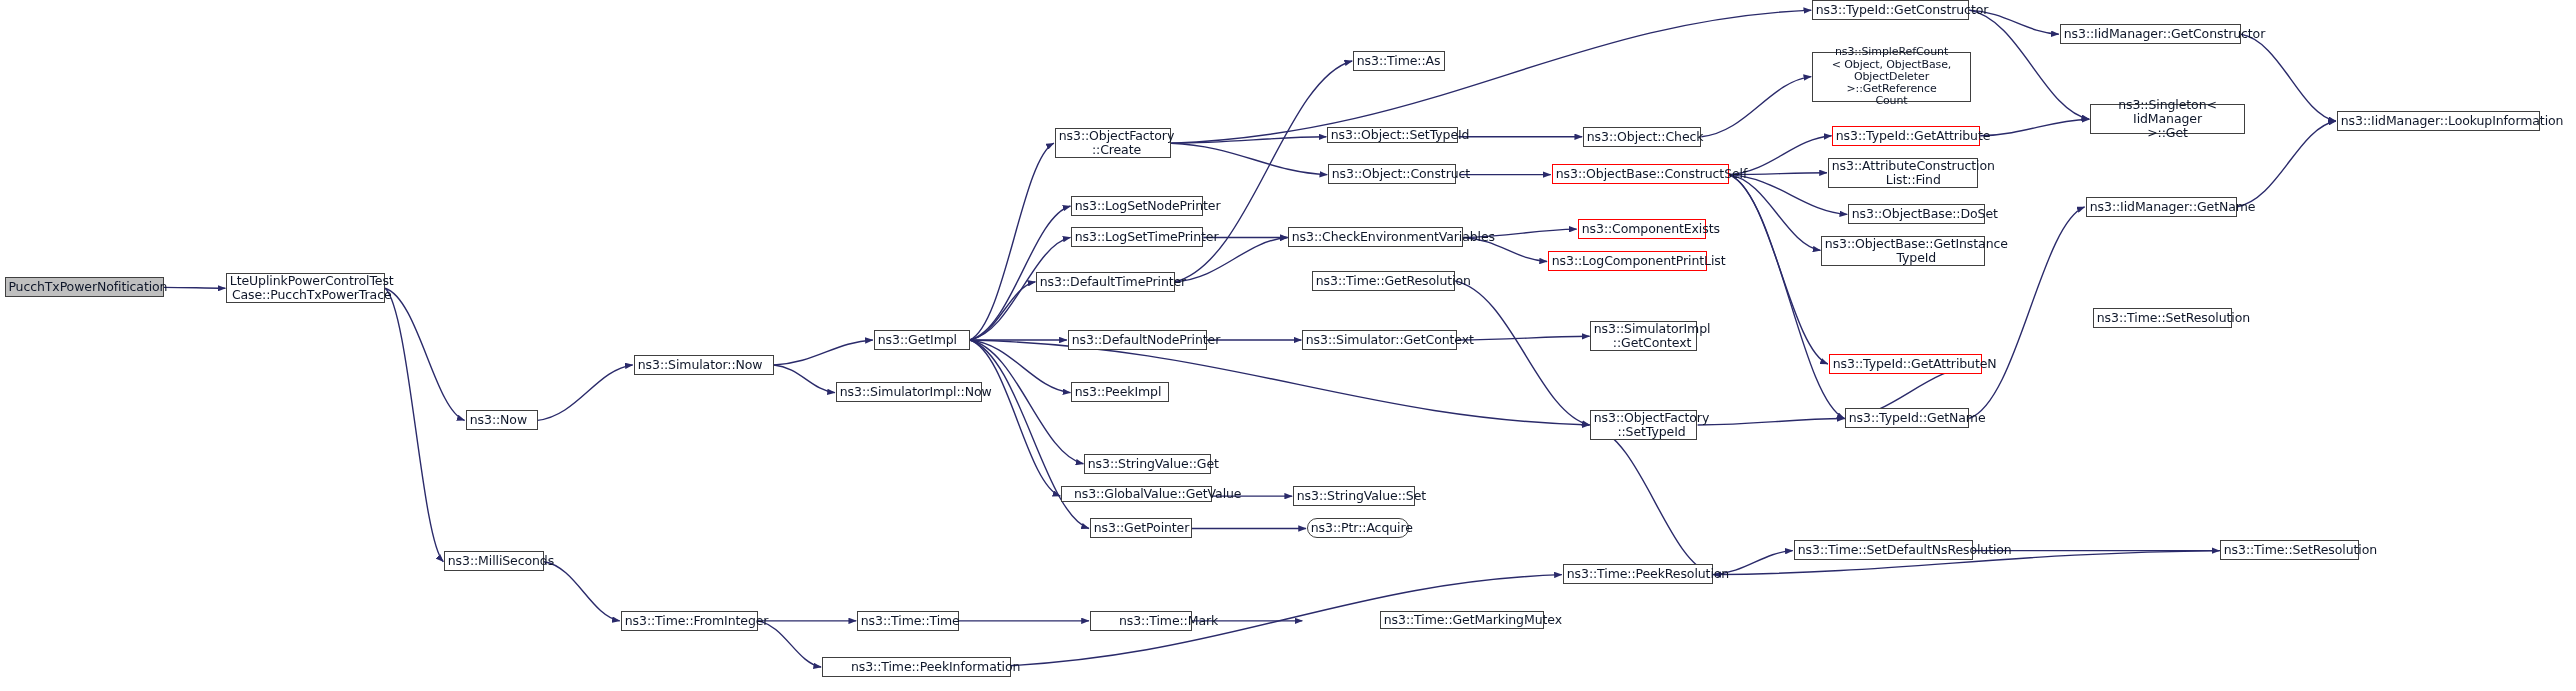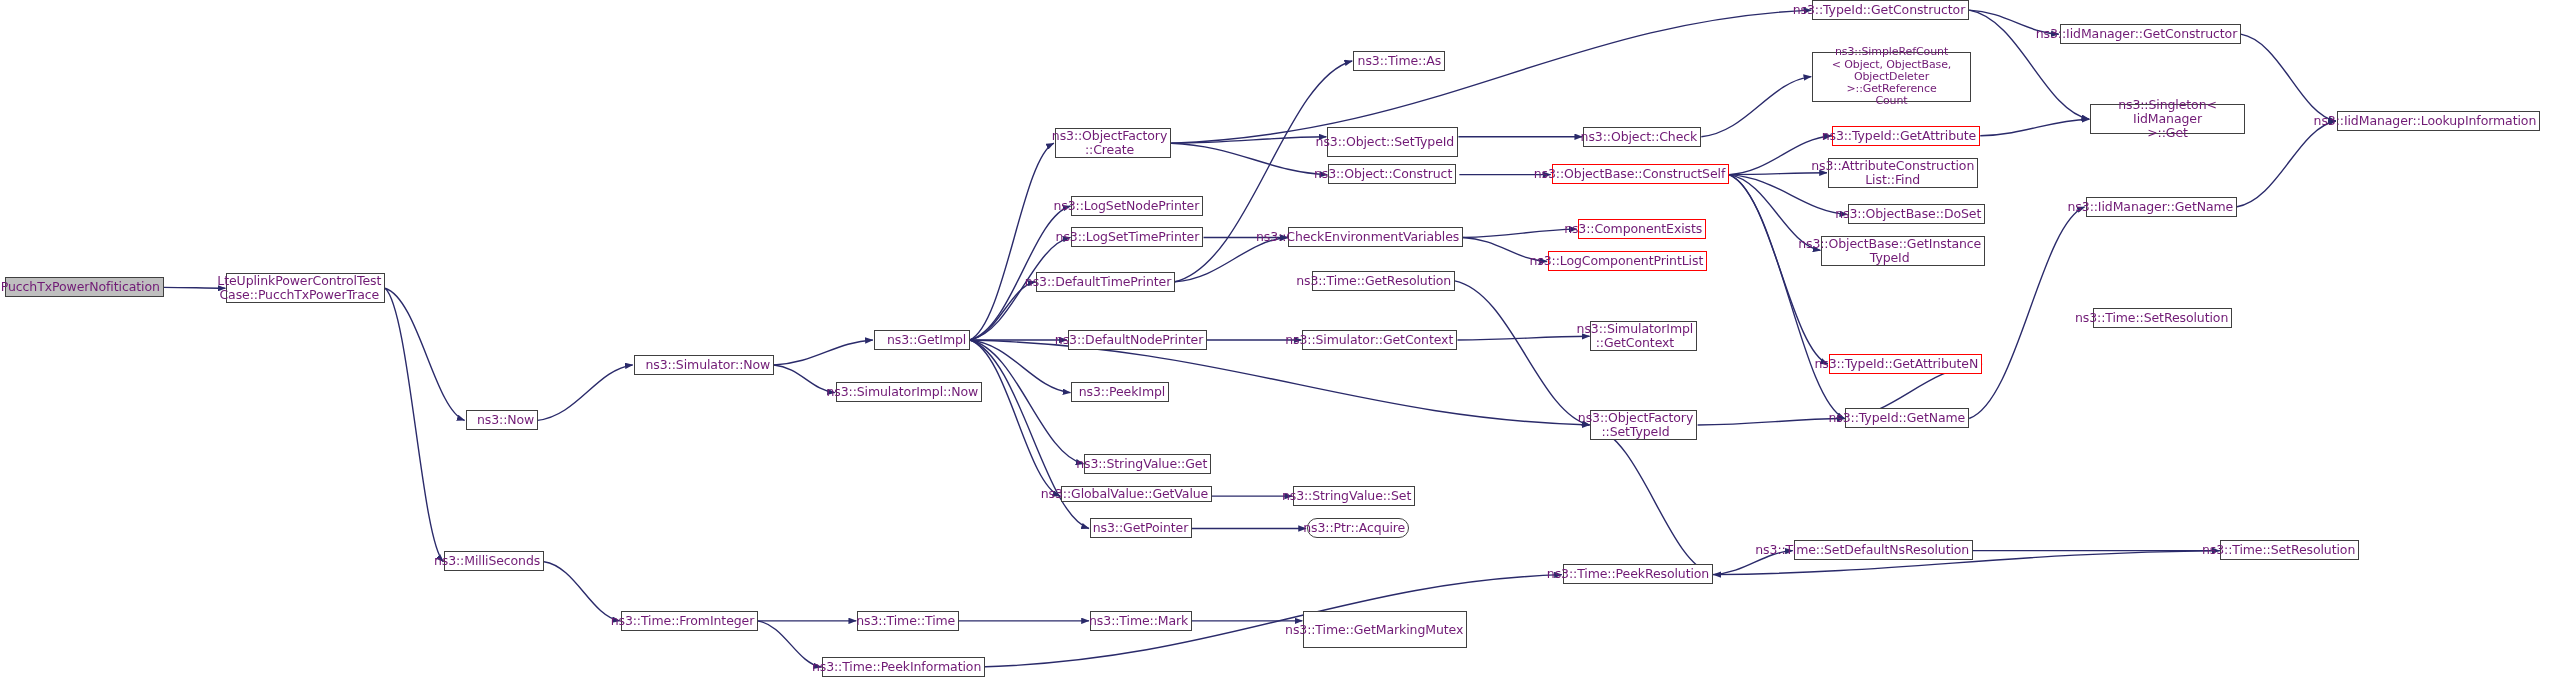--- a/index.html
+++ b/index.html
@@ -1,21 +1,21 @@
 <!DOCTYPE html>
 <html style="font-size:14.8px"><head>
 <meta charset="utf-8">
 <style>
   html,body{margin:0;padding:0;background:#ffffff;}
   #canvas{position:relative;width:2576px;height:692px;background:#ffffff;
           font-family:"DejaVu Sans","Liberation Sans",sans-serif;overflow:hidden;}
   svg.edges{position:absolute;left:0;top:0;width:2576px;height:692px;pointer-events:none;}
   .node{position:absolute;box-sizing:border-box;display:flex;align-items:center;
-        justify-content:flex-end;text-align:center;background:#ffffff;
-        border:0.9px solid #404040;color:#701a75;line-height:1.12;
+        justify-content:flex-start;text-align:center;background:#ffffff;
+        border:0.9px solid #404040;color:#0f172a;line-height:1.12;
         font-size:12.5px;letter-spacing:-0.1px;padding:0 2.8px;}
   .node.root{background:#bfbfbf;border-color:#404040;}
   .node.warn{border:0.9px solid #ff0000;}
   .node span{display:block;white-space:pre-line;}
 </style>
 </head>
 <body>
 
 <div id="canvas">
   <svg class="edges" id="edge-layer" viewBox="0 0 2789 749" preserveAspectRatio="none">
@@ -130,21 +130,21 @@
       </div>
       <div class="node" style="left: 1061px; top: 486px; width: 151px; height: 16px; padding-left: 12px;">
         <span>ns3::GlobalValue::GetValue</span>
       </div>
       <div class="node" style="left: 1090px; top: 518px; width: 102px; height: 20.3px;">
         <span>ns3::GetPointer</span>
       </div>
       <div class="node" style="left: 1353px; top: 51px; width: 92px; height: 20.3px;">
         <span>ns3::Time::As</span>
       </div>
-      <div class="node" style="left: 1327px; top: 127px; width: 131px; height: 30px;">
+      <div class="node" style="left: 1327px; top: 127px; width: 131px; height: 16px;">
         <span>ns3::Object::SetTypeId</span>
       </div>
       <div class="node" style="left: 1328px; top: 164px; width: 128px; height: 20.3px;">
         <span>ns3::Object::Construct</span>
       </div>
       <div class="node" style="left: 1288px; top: 227px; width: 175px; height: 20.3px;">
         <span>ns3::CheckEnvironmentVariables</span>
       </div>
       <div class="node" style="left: 1312px; top: 271px; width: 143px; height: 20.3px;">
         <span>ns3::Time::GetResolution</span>
@@ -228,27 +228,27 @@
       </div>
       <div class="node" style="left: 2337px; top: 111px; width: 203px; height: 20.3px;">
         <span>ns3::IidManager::LookupInformation</span>
       </div>
       <div class="node" style="left: 2220px; top: 540px; width: 139px; height: 20.3px;">
         <span>ns3::Time::SetResolution</span>
       </div>
       <div class="node" style="left: 621px; top: 611px; width: 137px; height: 20.3px;">
         <span>ns3::Time::FromInteger</span>
       </div>
-      <div class="node" style="left: 822px; top: 657px; width: 163px; height: 20.3px; padding-left: 28px;">
+      <div class="node" style="left: 822px; top: 657px; width: 189px; height: 20.3px; padding-left: 28px;">
         <span>ns3::Time::PeekInformation</span>
       </div>
       <div class="node" style="left: 857px; top: 611px; width: 102px; height: 20.3px;">
         <span>ns3::Time::Time</span>
       </div>
       <div class="node" style="left: 1090px; top: 611px; width: 102px; height: 20.3px; padding-left: 28px;">
         <span>ns3::Time::Mark</span>
       </div>
-      <div class="node" style="left: 1303px; top: 611px; width: 164px; height: 37px;">
+      <div class="node" style="left: 1380px; top: 611px; width: 164px; height: 18px;">
         <span>ns3::Time::GetMarkingMutex</span>
       </div>
     </div>
 </div>
 
 
 </body></html>

